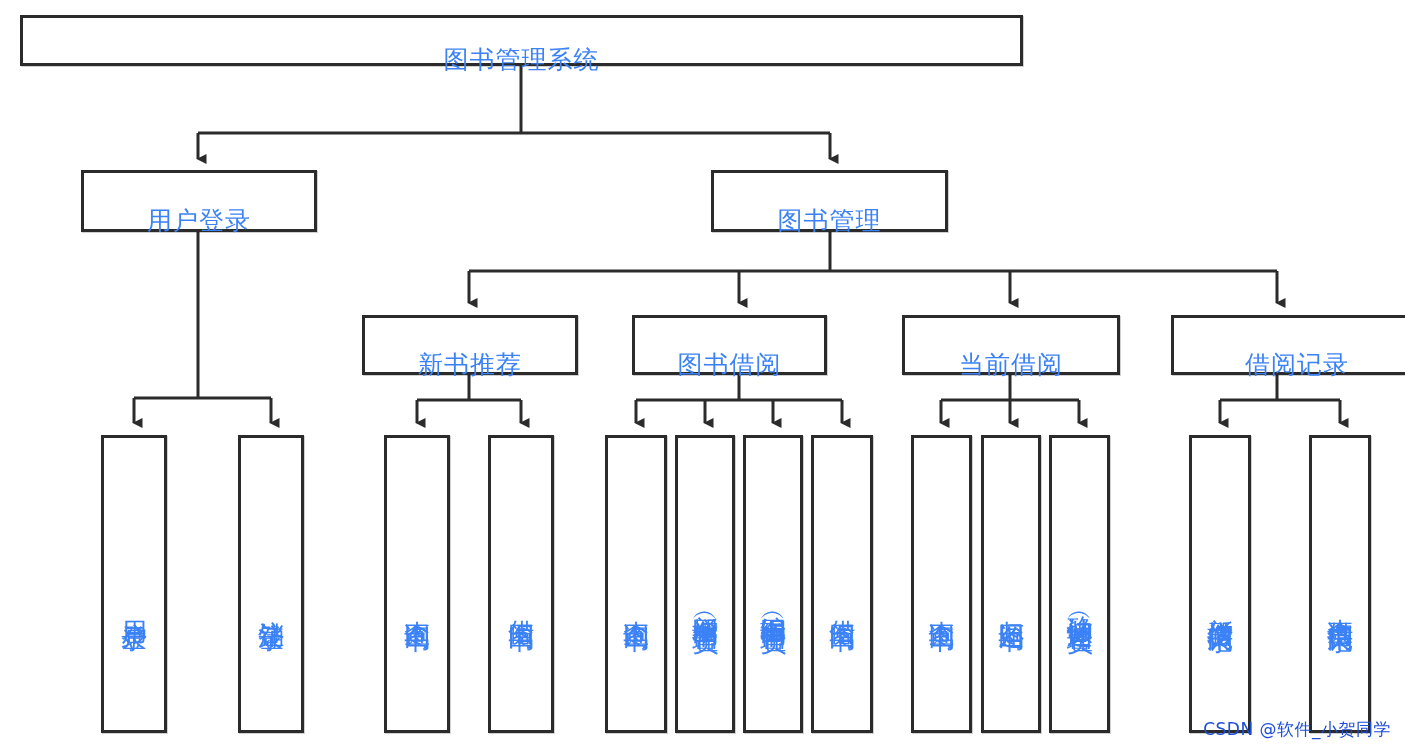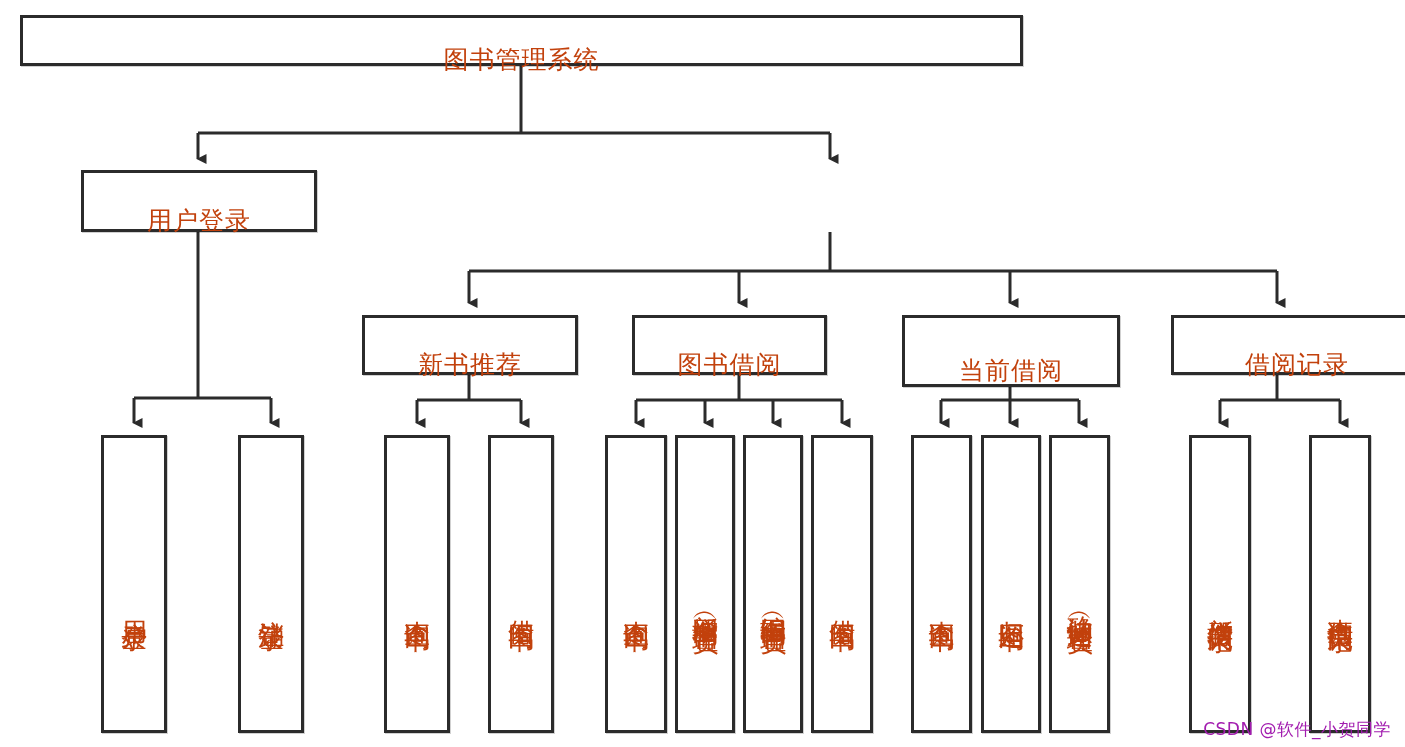--- a/index.html
+++ b/index.html
@@ -29,21 +29,21 @@
     border:3px solid #2b2b2b;
     display:flex;
     align-items:center;
     justify-content:center;
     box-shadow:1px 1px 0 rgba(0,0,0,0.18);
   }
   .node .label{
     font-size:25px;
     line-height:1.15;
     letter-spacing:1px;
-    color:#c2410c;
+    color:#3b82f6;
     text-align:center;
     white-space:nowrap;
     margin-top:40px;
   }
   
   .node.horiz .label{
     font-size:25px;
   }
   
   .node.vert{
@@ -58,21 +58,21 @@
     line-height:1.05;
     letter-spacing:2px;
     white-space:nowrap;
     max-height:280px;
   }
   .watermark{
     position:absolute;
     right:14px;
     bottom:6px;
     font-size:17px;
-    color:#a21caf;
+    color:#1d4ed8;
     letter-spacing:0.5px;
     white-space:nowrap;
   }
 </style>
 </head>
 <body>
 
 <div id="canvas">
 
   <svg id="edges" viewBox="0 0 1405 747">
@@ -126,30 +126,33 @@
   </svg>
 
   <div class="node horiz" style="left:20px; top:15px; width:1003px; height:51px;">
     <span class="label">图书管理系统</span>
   </div>
 
   <div class="node horiz" style="left:81px; top:170px; width:236px; height:62px;">
     <span class="label">用户登录</span>
   </div>
 
+  <div class="node horiz" style="left:711px; top:170px; width:237px; height:62px;">
+    <span class="label">图书管理</span>
+  </div>
 
   <div class="node horiz" style="left:362px; top:315px; width:216px; height:60px;justify-content:center;">
     <span class="label">新书推荐</span>
   </div>
 
   <div class="node horiz" style="left:632px; top:315px; width:195px; height:60px;">
     <span class="label">图书借阅</span>
   </div>
 
-  <div class="node horiz" style="left:902px; top:315px; width:218px; height:72px;">
+  <div class="node horiz" style="left:902px; top:315px; width:218px; height:60px;">
     <span class="label">当前借阅</span>
   </div>
 
   <div class="node horiz" style="left:1171px; top:315px; width:252px; height:60px;">
     <span class="label">借阅记录</span>
   </div>
 
   <div class="node vert" style="left:101px; top:435px; width:66px; height:298px;">
     <span class="label">用户登录</span>
   </div>

